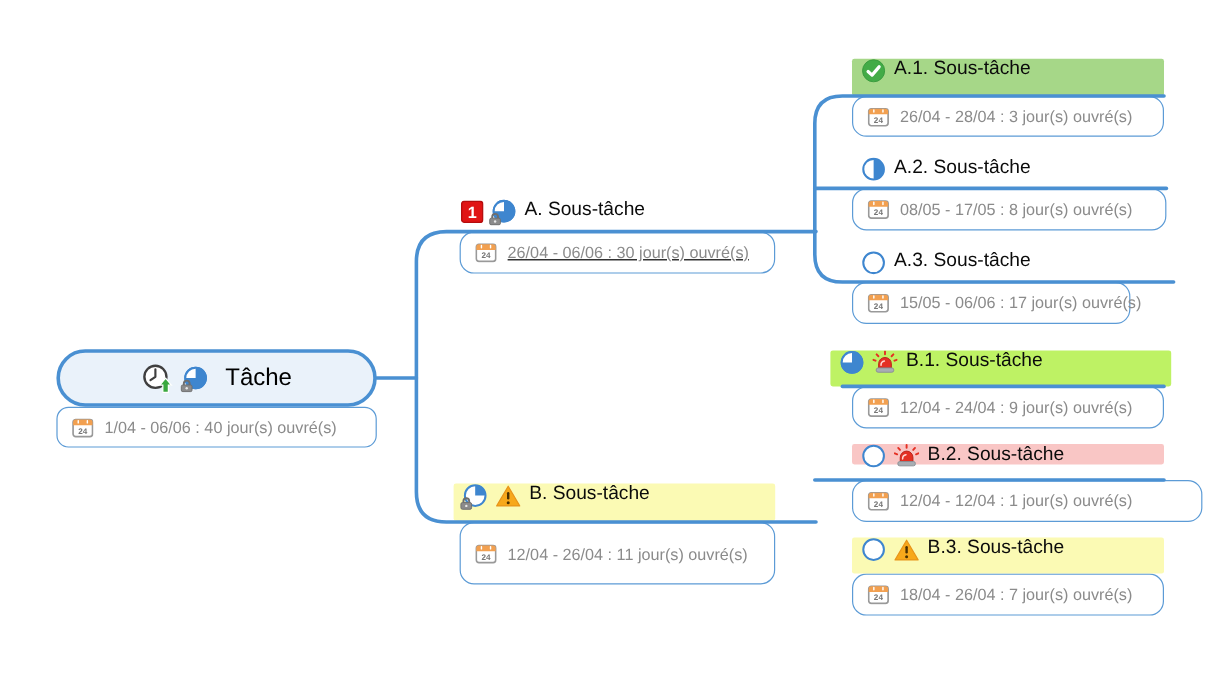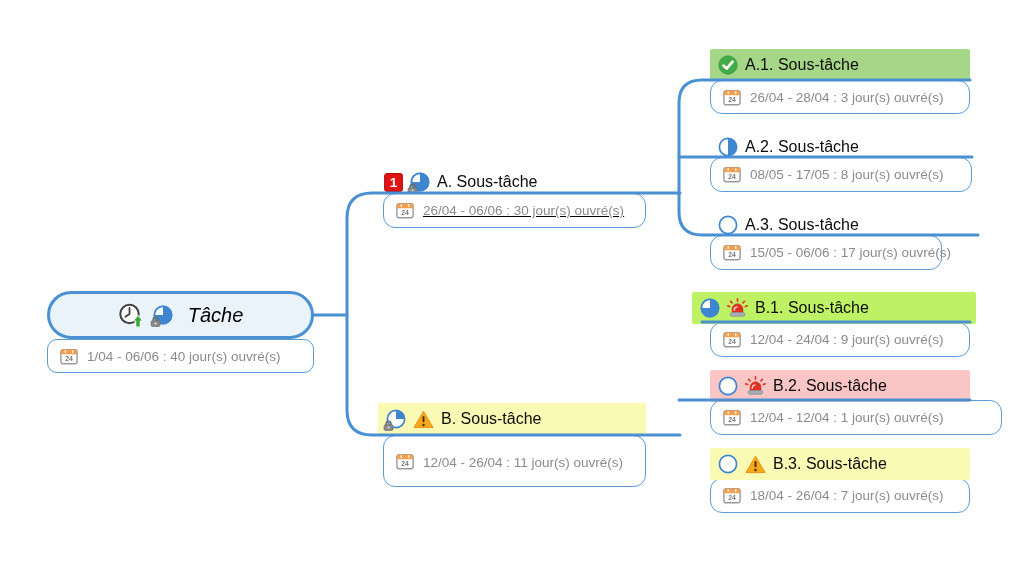--- a/index.html
+++ b/index.html
@@ -2,23 +2,23 @@
 <html><head>
 <meta charset="utf-8">
 <style>
   html,body{margin:0;padding:0;background:#fff;}
   .canvas{position:relative;width:1024px;height:561px;background:#ffffff;overflow:hidden;
           font-family:"Liberation Sans",sans-serif;}
   .edges{position:absolute;left:0;top:0;z-index:5;pointer-events:none;}
   .node-bubble{position:absolute;z-index:6;box-sizing:border-box;background:#eaf2fa;
                border:3px solid #4a90d2;border-radius:24px;display:flex;align-items:center;
                justify-content:center;gap:7px;}
-  .node-bubble .label{font-size:20px;color:#000;margin-left:8px;font-style:italic;}
-  .row{position:absolute;z-index:4;display:flex;align-items:center;gap:7px;
-       box-sizing:border-box;padding:16px 8px;}
+  .node-bubble .label{font-size:20px;color:#000;margin-left:8px;}
+  .row{position:absolute;z-index:4;display:flex;align-items:flex-start;gap:7px;
+       box-sizing:border-box;padding:0 8px;}
   .row .label{font-size:16px;color:#0b0b0b;white-space:nowrap;}
   .band{border-radius:2px;}
   .datebox{position:absolute;z-index:3;box-sizing:border-box;background:#fff;
            border:1.5px solid #5c9bd6;border-radius:12px;display:flex;align-items:center;
            gap:9px;padding:16px 12px;}
   .datebox .dtext{font-size:13.5px;color:#8b8b8b;white-space:nowrap;}
   .ic{display:inline-flex;position:relative;line-height:0;}
   .ic .lock-overlay{position:absolute;left:-3px;bottom:-2px;line-height:0;}
   .cal-slot{display:inline-flex;line-height:0;}
 </style>
@@ -246,21 +246,21 @@
         <svg width="18" height="17" viewBox="0 0 18 17">
           <rect x="0.9" y="1.6" width="16.2" height="14.2" rx="2.2" fill="#fff" stroke="#999" stroke-width="1.4"></rect>
           <path d="M3.1 1.6 H14.9 A2.2 2.2 0 0 1 17.1 3.8 V6.3 H0.9 V3.8 A2.2 2.2 0 0 1 3.1 1.6 Z" fill="#f2a050"></path>
           <path d="M5.2 2.6 V4.4 M12.8 2.6 V4.4" stroke="#fff" stroke-width="1.2" stroke-linecap="round"></path>
           <text x="9" y="13.3" font-family="Liberation Sans, sans-serif" font-size="6.8" font-weight="bold" fill="#777" text-anchor="middle">24</text>
         </svg>
       </span>
     <span class="dtext">12/04 - 24/04 : 9 jour(s) ouvré(s)</span>
   </div>
 
-  <div class="row band" style="left: 710px; top: 370px; width: 260px; height: 30px; background: rgb(249, 198, 197);">
+  <div class="row band" style="left: 710px; top: 370px; width: 260px; height: 17px; background: rgb(249, 198, 197);">
     <span class="icons" style="display: inline-flex; gap: 7px; align-items: center;">
         <span class="ic">
           <svg width="20" height="20" viewBox="0 0 20 20">
             <circle cx="10" cy="10" r="8.6" fill="#fff" stroke="#3e86cf" stroke-width="1.7"></circle>
           </svg>
         </span>
         <span class="ic">
           <svg width="21" height="20" viewBox="0 0 21 20">
             <g stroke="#e43023" stroke-width="1.6" stroke-linecap="round">
               <path d="M10.5 3.2 V0.9"></path>

